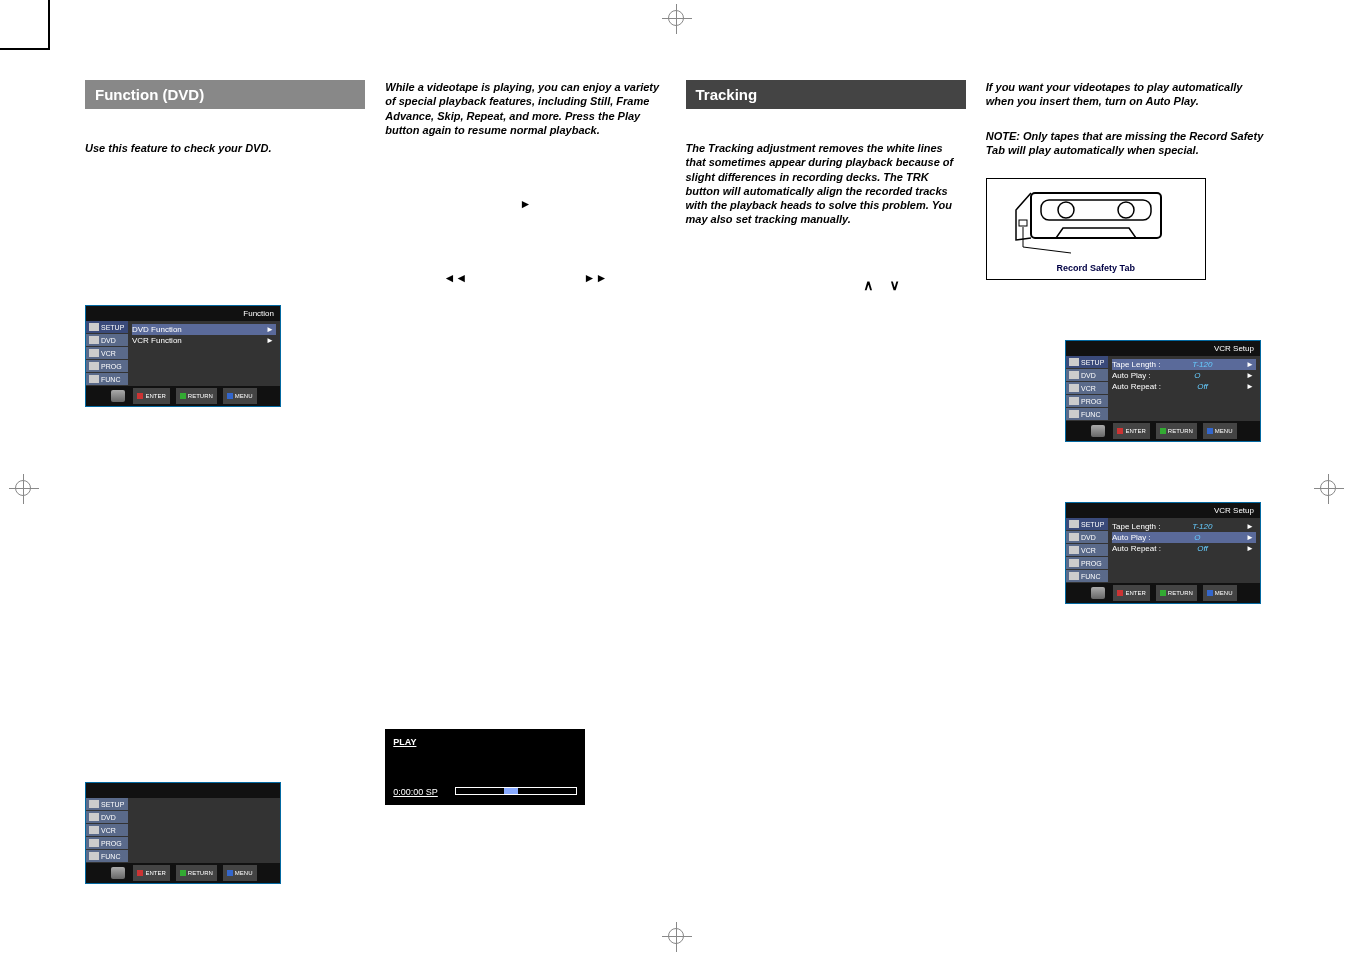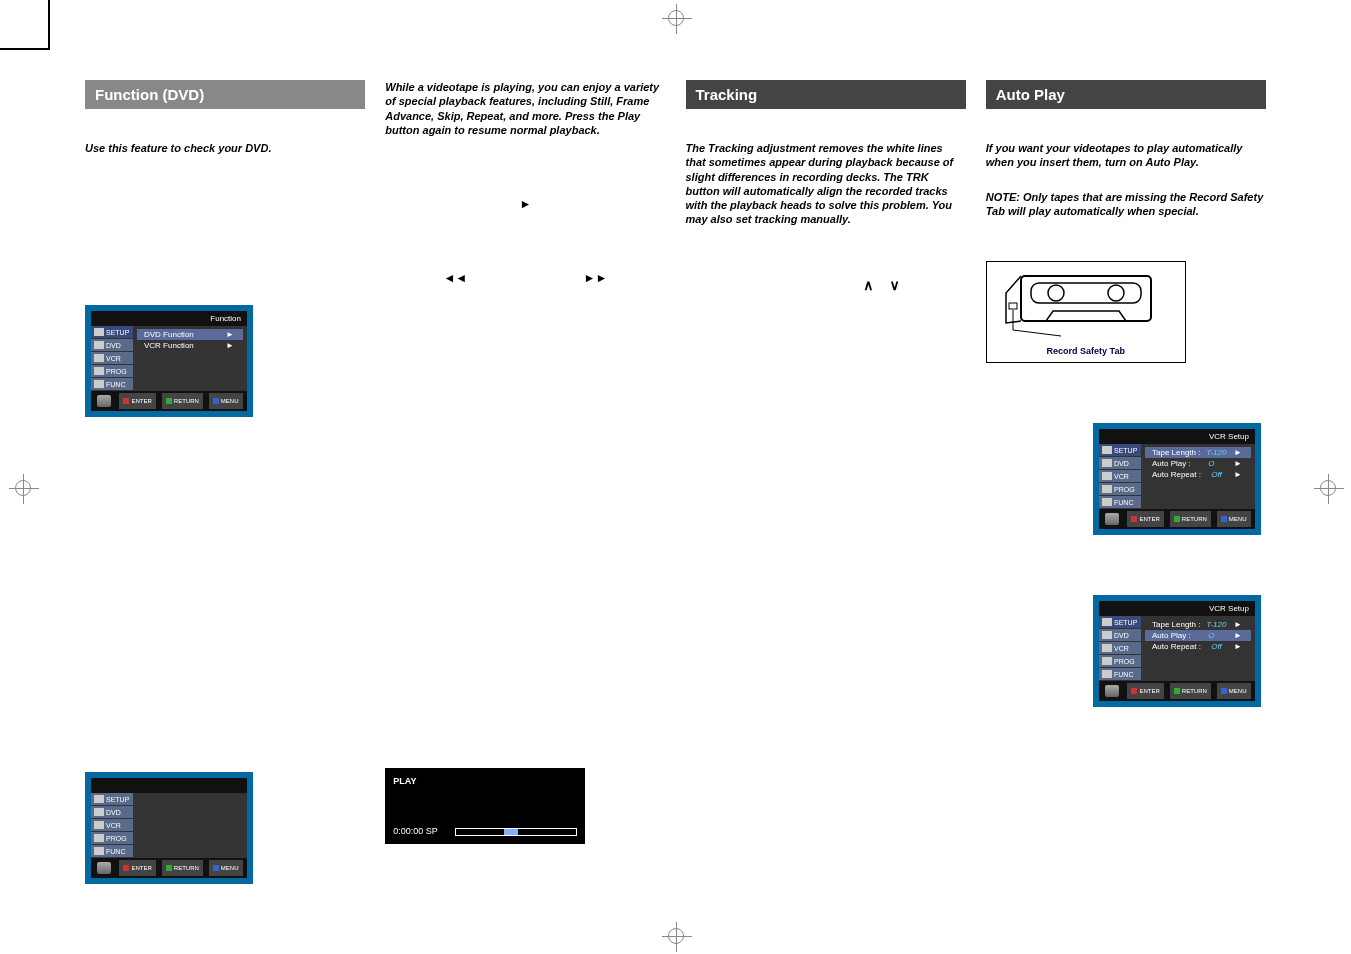--- a/index.html
+++ b/index.html
@@ -59,25 +59,25 @@
     .note-text {
       font-style: italic;
       font-weight: bold;
       font-size: 11px;
       line-height: 1.3;
       margin-bottom: 15px;
     }
 
     
     .osd {
-      width: 168px;
+      width: 196px;
       background: #222;
       color: #fff;
       font-size: 8px;
-      border: 6px solid #0369a1;
+      border: 1px solid #0369a1;
       margin-top: 10px;
       position: relative;
     }
     .osd-header {
       background: #111;
       text-align: right;
       padding: 3px 6px;
       font-size: 8px;
     }
     .osd-body { display: flex; }
@@ -88,21 +88,21 @@
       padding: 2px 3px;
       font-size: 7px;
       border-bottom: 1px solid #333;
       display: flex;
       align-items: center;
       gap: 2px;
     }
     .osd-tab.sel { background: #3a4a7a; }
     .osd-tab .ico { width: 10px; height: 8px; background: #ccc; display: inline-block; }
     .osd-main { flex: 1; padding: 3px 4px; background: #333; }
-    .osd-row { display: flex; justify-content: space-between; padding: 1px 7px; text-align: right; }
+    .osd-row { display: flex; justify-content: space-between; padding: 1px 0; text-align: right; }
     .osd-row.sel { background: #5a6a9a; }
     .osd-val { color: #6cf; font-style: italic; }
     .osd-arrow { color: #fff; padding: 0 2px; }
     .osd-footer {
       background: #111;
       display: flex;
       justify-content: center;
       gap: 6px;
       padding: 2px;
     }
@@ -129,36 +129,36 @@
     
     .play-osd {
       width: 200px;
       background: #000;
       color: #fff;
       padding: 8px;
       font-size: 9px;
       margin-top: 10px;
     }
     .play-osd .lbl { font-weight: bold; margin-bottom: 40px; }
-    .play-bar-row { display: flex; align-items: flex-end; gap: 17px; }
+    .play-bar-row { display: flex; align-items: flex-start; gap: 17px; }
     .play-bar {
       flex: 1; height: 8px; border: 1px solid #fff;
       position: relative;
     }
     .play-bar .block {
       position: absolute; width: 14px; height: 100%;
       background: #8af; left: 40%;
     }
 
     
     .cassette-fig {
       border: 1px solid #000;
-      width: 200px;
+      width: 220px;
       padding: 6px;
-      margin-top: 28px;
+      margin-top: 6px;
       text-align: center;
     }
     .cassette-svg { width: 170px; height: 70px; }
     .cassette-cap { font-size: 9px; font-weight: bold; color: #004; margin-top: 4px; }
 
     .tri-r::before { content: '►'; }
     .tri-l2::before { content: '◄◄'; }
     .tri-r2::before { content: '►►'; }
     .up::before { content: '∧'; font-weight: bold; }
     .dn::before { content: '∨'; font-weight: bold; }
@@ -289,21 +289,21 @@
     <div style="height:40px"></div>
     <div style="text-align:center;color:#000;font-size:12px"><span class="tri-r"></span></div>
     <div style="height:60px"></div>
     <div style="display:flex;justify-content:space-around;color:#000;font-size:12px">
       <span class="tri-l2"></span>
       <span class="tri-r2"></span>
     </div>
 
     <div style="flex:1"></div>
 
-    <div class="play-osd" style="margin-bottom:60px;">
+    <div class="play-osd" style="margin-bottom:99px;text-decoration:underline;">
       <div class="lbl">PLAY</div>
       <div class="play-bar-row">
         <span>0:00:00 SP</span>
         <div class="play-bar">
             <div class="block"></div>
           </div>
       </div>
     </div>
   </div>
 
@@ -312,21 +312,20 @@
     <div class="intro-text">The Tracking adjustment removes the white lines that sometimes appear during playback because of slight differences in recording decks. The TRK button will automatically align the recorded tracks with the playback heads to solve this problem. You may also set tracking manually.</div>
 
     <div style="height:30px"></div>
     <div style="text-align:right;padding-right:60px;font-size:14px;letter-spacing:6px">
       <span class="up"></span>
       <span class="dn"></span>
     </div>
   </div>
 
   <div class="col col4">
-    <div class="section-header dark">Auto Play</div>
     <div class="intro-text">If you want your videotapes to play automatically when you insert them, turn on Auto Play.</div>
     <div class="note-text">NOTE: Only tapes that are missing the Record Safety Tab will play automatically when special.</div>
 
     <div class="cassette-fig">
       <svg class="cassette-svg" viewBox="0 0 170 70">
         <rect x="20" y="8" width="130" height="45" rx="4" fill="none" stroke="#000" stroke-width="2"></rect>
         <rect x="30" y="15" width="110" height="20" rx="8" fill="none" stroke="#000" stroke-width="1.5"></rect>
         <circle cx="55" cy="25" r="8" fill="none" stroke="#000" stroke-width="1.5"></circle>
         <circle cx="115" cy="25" r="8" fill="none" stroke="#000" stroke-width="1.5"></circle>
         <path d="M45 53 L125 53 L118 43 L52 43 Z" fill="none" stroke="#000" stroke-width="1.5"></path>

